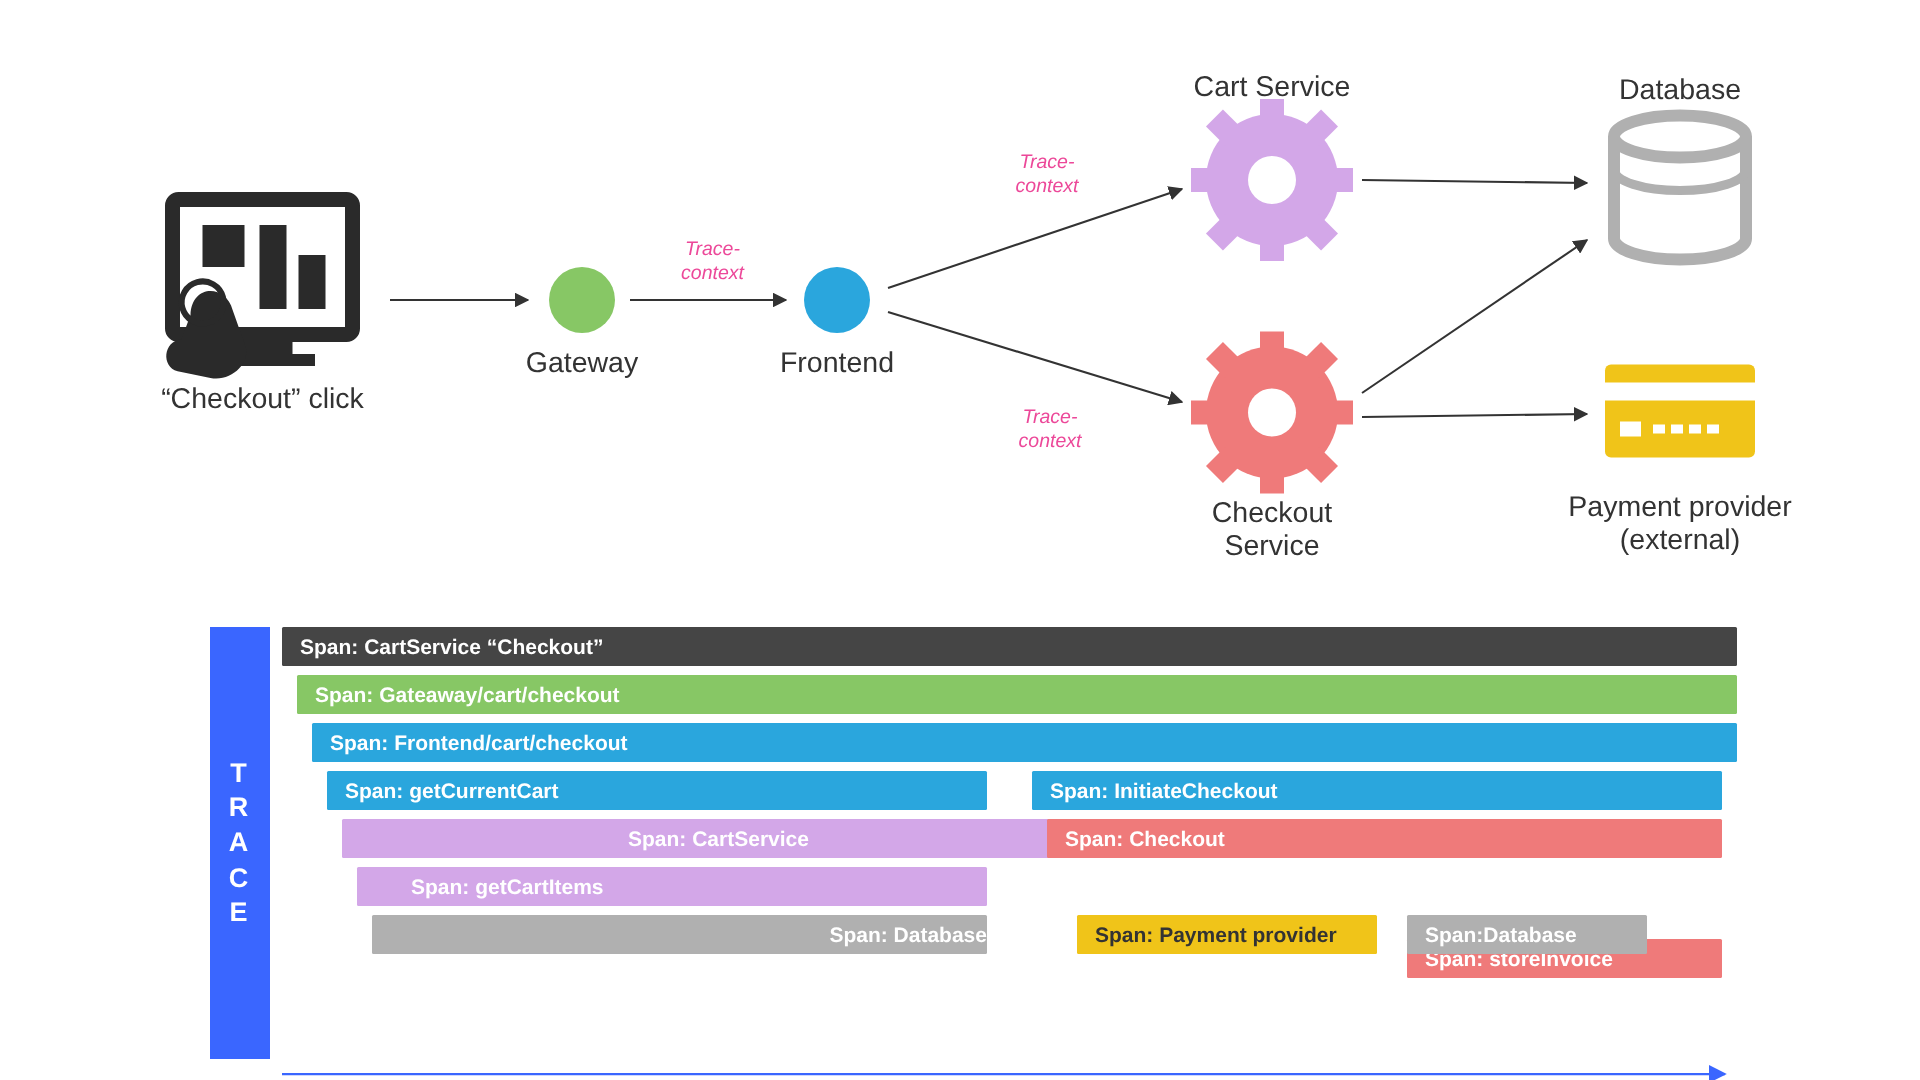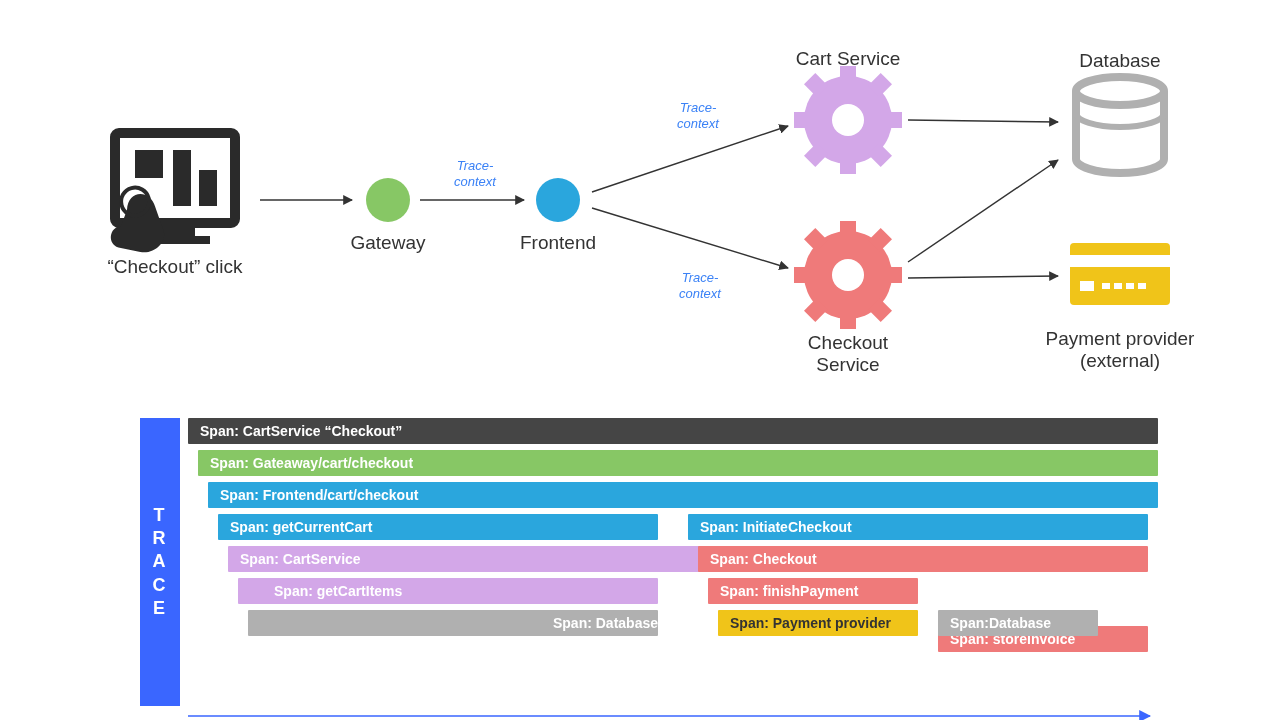--- a/index.html
+++ b/index.html
@@ -21,21 +21,21 @@
     position: absolute;
     font-size: 19px;
     color: #333;
     text-align: center;
     width: 160px;
     transform: translateX(-50%);
   }
   .edge-label {
     position: absolute;
     font-size: 13px;
-    color: #3b82f6;
+    color: #ec4899;
     text-align: center;
     width: 80px;
     transform: translateX(-50%);
     line-height: 1.2;
     font-style: italic;
   }
 
   
   .trace-wrap {
     position: absolute;
@@ -199,26 +199,25 @@
         <span>R</span>
         <span>A</span>
         <span>C</span>
         <span>E</span>
       </div>
     <div class="spans" id="spans">
         <div class="span-bar" style="left: 0px; width: 970px; top: 0px; background: rgb(69, 69, 69);">Span: CartService “Checkout”</div>
         <div class="span-bar" style="left: 10px; width: 960px; top: 32px; background: rgb(135, 199, 101);">Span: Gateaway/cart/checkout</div>
         <div class="span-bar" style="left: 20px; width: 950px; top: 64px; background: rgb(42, 166, 221);">Span: Frontend/cart/checkout</div>
         <div class="span-bar" style="left: 30px; width: 440px; top: 96px; background: rgb(42, 166, 221);">Span: getCurrentCart</div>
-        <div class="span-bar" style="left: 40px; width: 490px; top: 128px; background: rgb(211, 167, 232);">Span: CartService</div>
+        <div class="span-bar" style="left: 40px; width: 490px; top: 128px; background: rgb(211, 167, 232); text-align: center;">Span: CartService</div>
         <div class="span-bar" style="left: 50px; width: 420px; top: 160px; background: rgb(211, 167, 232); padding-left: 36px;">Span: getCartItems</div>
         <div class="span-bar" style="left: 60px; width: 410px; top: 192px; background: rgb(176, 176, 176); text-align: right;">Span: Database</div>
         <div class="span-bar" style="left: 500px; width: 460px; top: 96px; background: rgb(42, 166, 221);">Span: InitiateCheckout</div>
         <div class="span-bar" style="left: 510px; width: 450px; top: 128px; background: rgb(239, 122, 122);">Span: Checkout</div>
-        <div class="span-bar" style="left: 520px; width: 210px; top: 160px; background: rgb(239, 122, 122);">Span: finishPayment</div>
         <div class="span-bar" style="left: 530px; width: 200px; top: 192px; background: rgb(240, 196, 25); color: rgb(51, 51, 51);">Span: Payment provider</div>
         <div class="span-bar" style="left: 750px; width: 210px; top: 160px; background: rgb(239, 122, 122); margin-top: 48px;">Span: storeInvoice</div>
         <div class="span-bar" style="left: 750px; width: 160px; top: 192px; background: rgb(176, 176, 176);">Span:Database</div>
       </div>
 
     <svg width="1020" height="30" style="top:288px;">
       <defs>
         <marker id="bluearrow" viewBox="0 0 10 10" refX="9" refY="5" markerWidth="8" markerHeight="8" orient="auto">
           <path d="M 0 0 L 10 5 L 0 10 z" fill="#3a66ff"></path>
         </marker>

